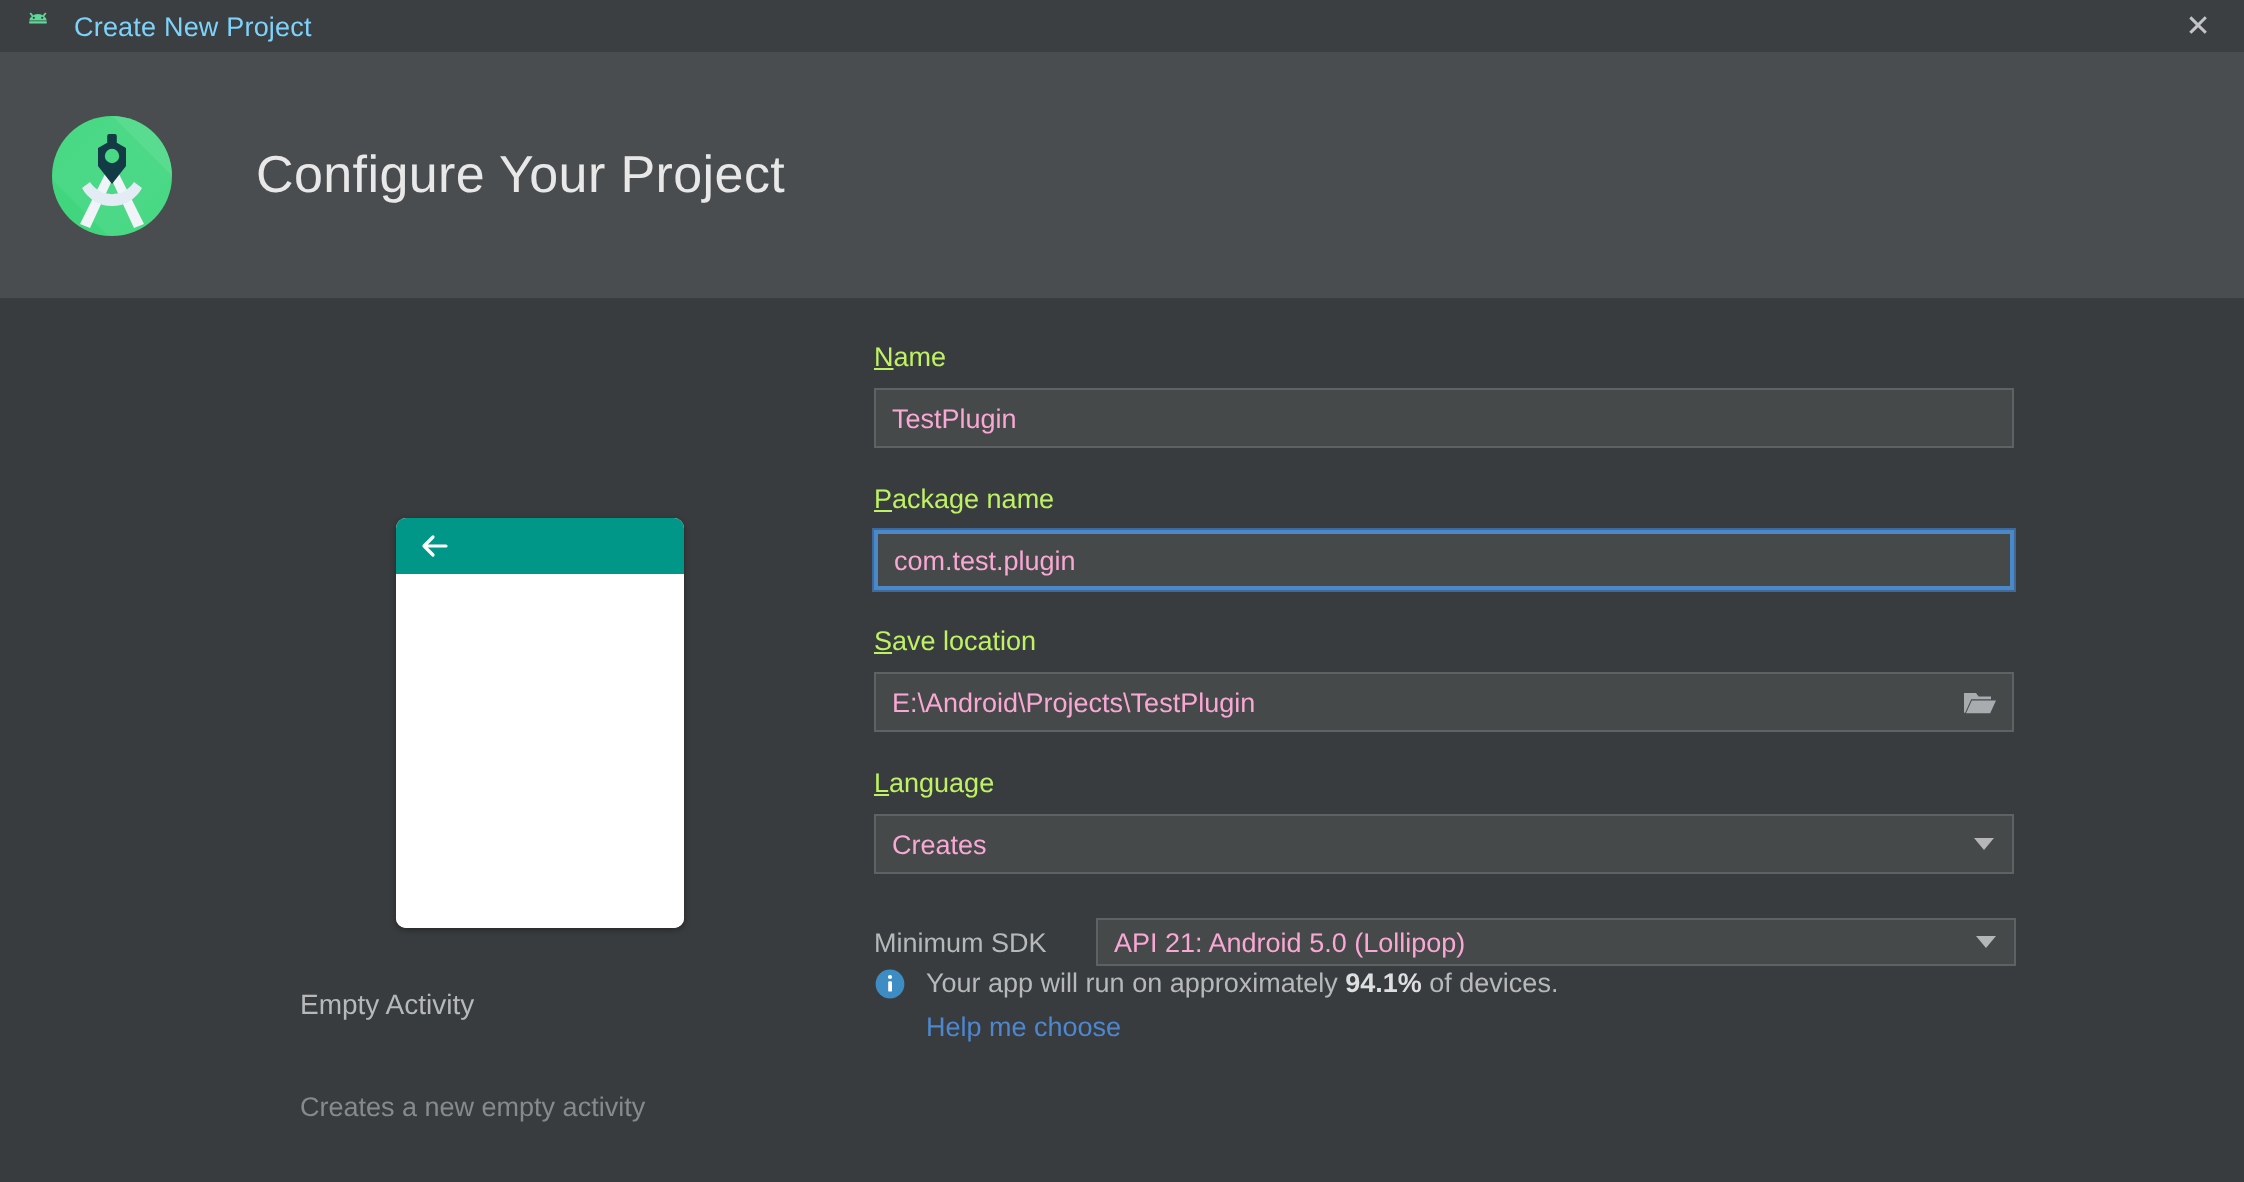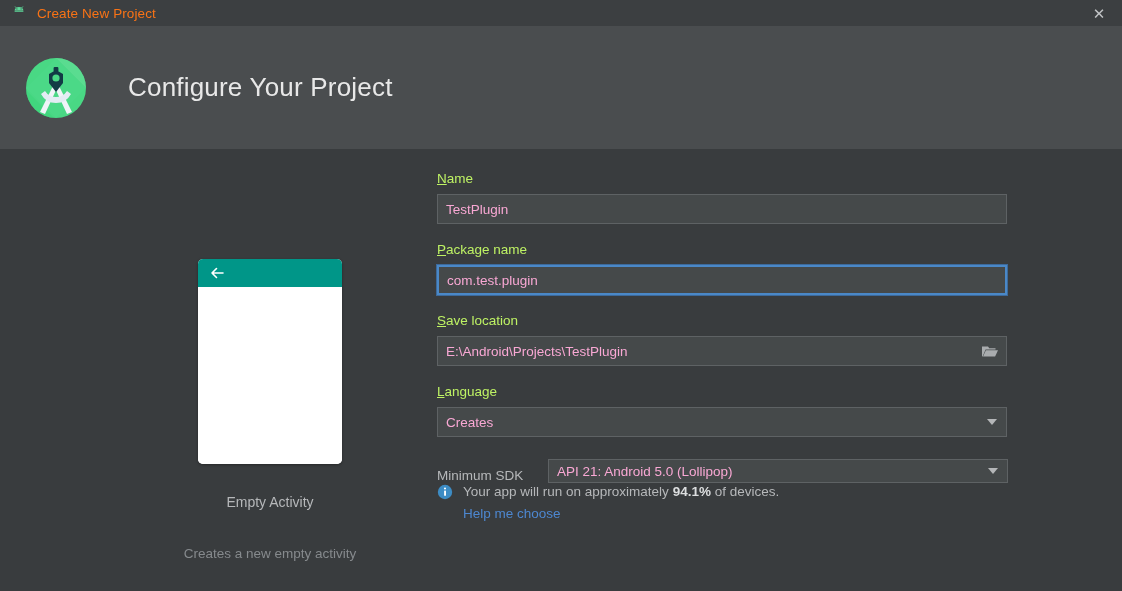--- a/index.html
+++ b/index.html
@@ -34,21 +34,21 @@
   .titlebar-icon {
     margin-left: 11px;
     width: 16px; height: 16px;
     display: flex;
     align-items: center;
     justify-content: center;
   }
   .titlebar-title {
     margin-left: 10px;
     font-size: 13.5px;
-    color: #f97316;
+    color: #7dd3fc;
     letter-spacing: .1px;
   }
   .titlebar-close {
     position: absolute;
     right: 0; top: 0;
     width: 46px; height: 26px;
     display: flex;
     align-items: center;
     justify-content: center;
     color: #c2c4c6;
@@ -87,21 +87,21 @@
     width: 1122px;
     height: 442px;
     background: #393c3e;
   }
 
   
   .preview-wrap {
     position: absolute;
     left: 150px; top: 110px;
     width: 240px;
-    text-align: center;
+    text-align: left;
   }
   .phone-card {
     width: 144px;
     height: 205px;
     margin: 0 auto;
     border-radius: 5px;
     background: #ffffff;
     overflow: hidden;
     box-shadow: 0 1px 3px rgba(0,0,0,.35);
   }
@@ -184,21 +184,21 @@
     transform: translateY(-50%);
     width: 0; height: 0;
     border-left: 5.5px solid transparent;
     border-right: 5.5px solid transparent;
     border-top: 6px solid #b4b6b8;
   }
 
   
   .sdk-row {
     display: flex;
-    align-items: flex-end;
+    align-items: center;
     margin-top: 22px;
   }
   .sdk-label {
     font-size: 13.5px;
     color: #b6b8ba;
     width: 111px;
     flex: 0 0 auto;
   }
   .sdk-combo {
     position: relative;

